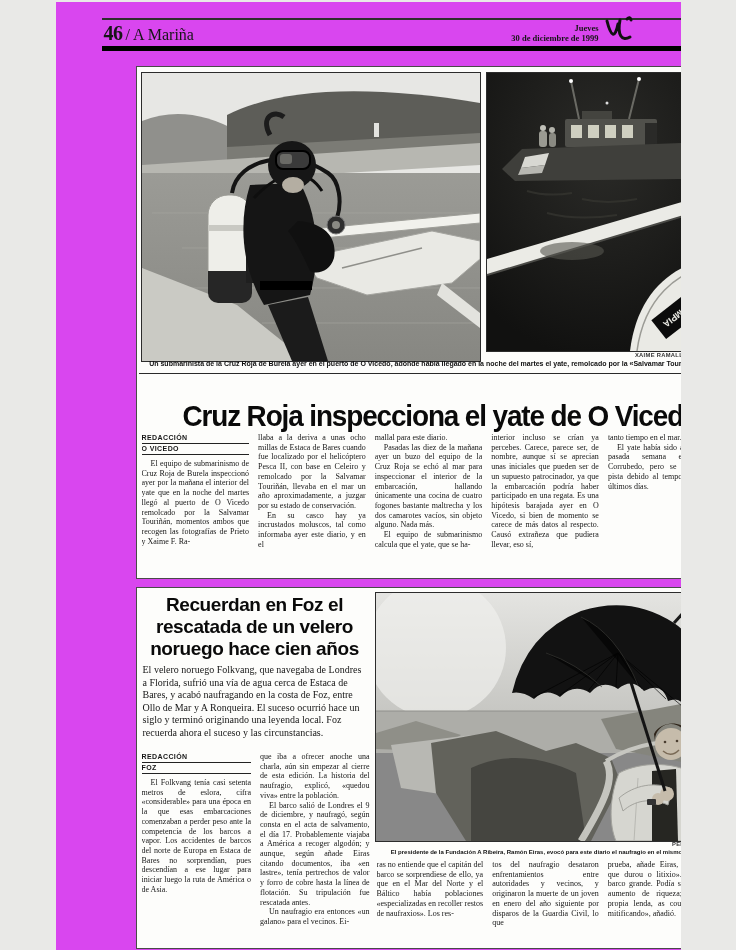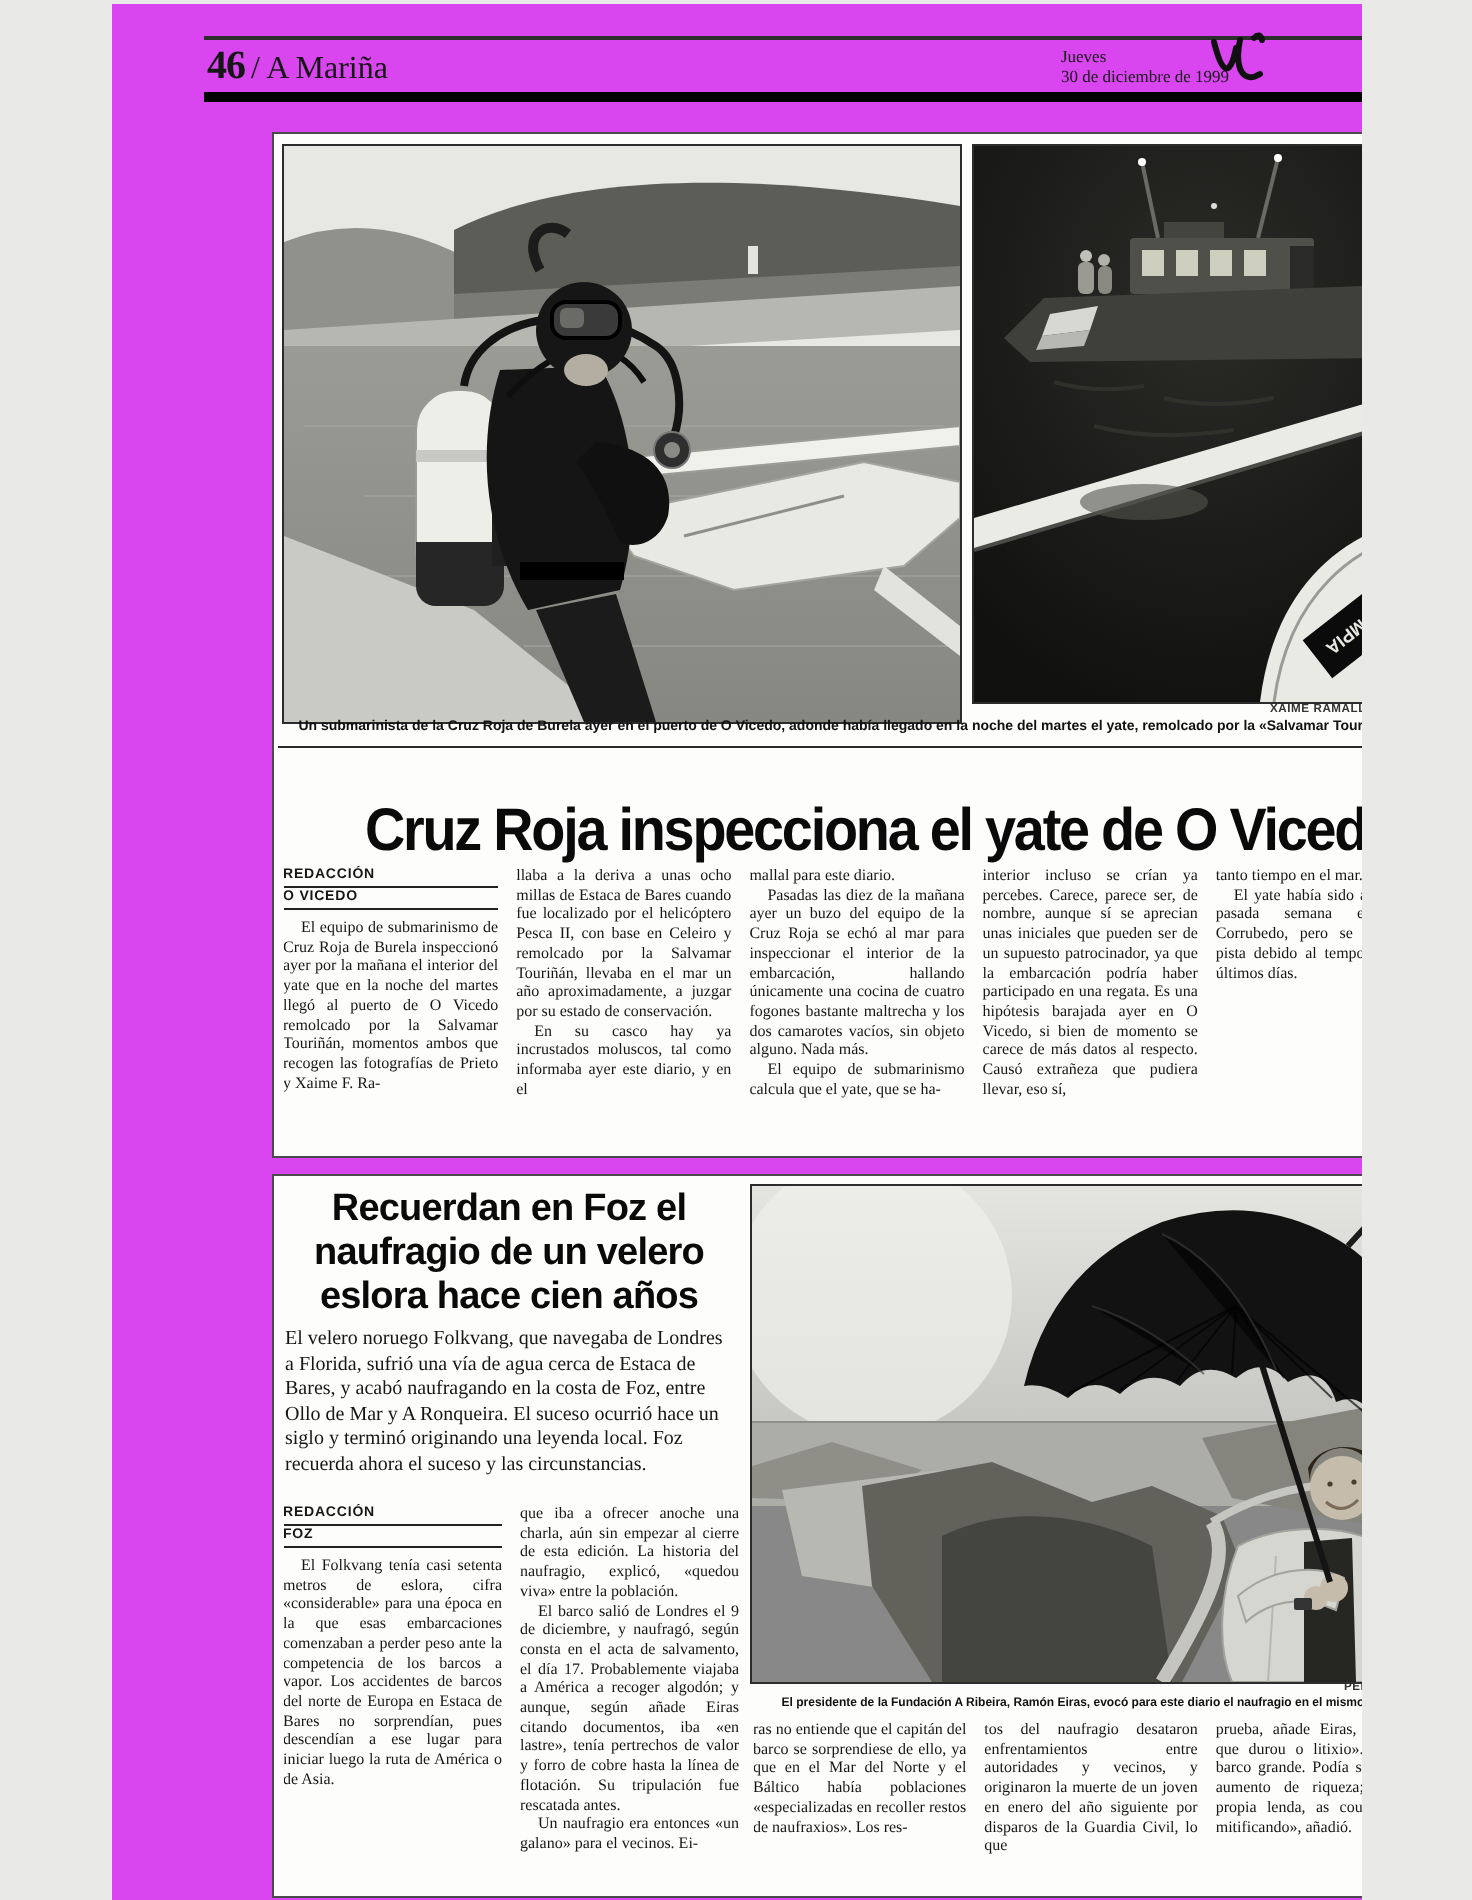--- a/index.html
+++ b/index.html
@@ -5,21 +5,21 @@
   html,body{margin:0;padding:0;background:#e9e9e7;}
   .page{position:relative;width:625px;height:950px;background:#d946ef;margin:2px auto;
         font-family:"Liberation Serif",serif;color:#161616;overflow:hidden;}
 
   
   .rule-top{position:absolute;left:46px;top:16px;width:646px;height:2px;background:#2e2e2e;}
   .rule-thick{position:absolute;left:46px;top:44px;width:646px;height:5px;background:#000;}
   .mh-left{position:absolute;left:48px;top:20px;white-space:nowrap;}
   .mh-num{font-weight:bold;font-size:20px;letter-spacing:-.5px;}
   .mh-sec{font-size:16px;margin-left:3px;}
-  .mh-right{position:absolute;right:66px;top:21px;font-size:8.5px;font-weight:normal;line-height:10px;}
+  .mh-right{position:absolute;right:82px;top:21px;text-align:right;font-size:8.5px;font-weight:bold;line-height:10px;}
   .mh-logo{position:absolute;right:46px;top:13px;width:32px;height:30px;}
 
   
   .art-box{position:absolute;background:#fdfdfb;border:1px solid #4a4a4a;}
   #art1{left:80px;top:64px;width:584px;height:511px;}
   #art2{left:80px;top:585px;width:584px;height:360px;}
 
   .photo{position:absolute;border:1px solid #2c2c2c;overflow:hidden;background:#888;}
   .photo svg{display:block;}
   #photo1{left:4px;top:5px;width:338px;height:288px;}
@@ -214,21 +214,21 @@
       </div>
       <div class="col">
         <p class="cont">tanto tiempo en el mar.</p>
         <p class="ind">El yate había sido avistado la pasada semana en Cabo Corrubedo, pero se perdió su pista debido al temporal de los últimos días.</p>
       </div>
     </div>
   </div>
 
   <div class="art-box" id="art2">
 
-    <div class="headline2">Recuerdan en Foz el naufragio de un velero eslora hace cien años</div>
+    <div class="headline2">Recuerdan en Foz el rescatada de un velero noruego hace cien años</div>
     <div class="lead">El velero noruego Folkvang, que navegaba de Londres a Florida, sufrió una vía de agua cerca de Estaca de Bares, y acabó naufragando en la costa de Foz, entre Ollo de Mar y A Ronqueira. El suceso ocurrió hace un siglo y terminó originando una leyenda local. Foz recuerda ahora el suceso y las circunstancias.</div>
 
     <div class="cols" id="cols-a2">
       <div class="col">
         <div class="byline">
           <div>REDACCIÓN</div>
           <div>FOZ</div>
         </div>
         <p class="ind">El Folkvang tenía casi setenta metros de eslora, cifra «considerable» para una época en la que esas embarcaciones comenzaban a perder peso ante la competencia de los barcos a vapor. Los accidentes de barcos del norte de Europa en Estaca de Bares no sorprendían, pues descendían a ese lugar para iniciar luego la ruta de América o de Asia.</p>
       </div>

